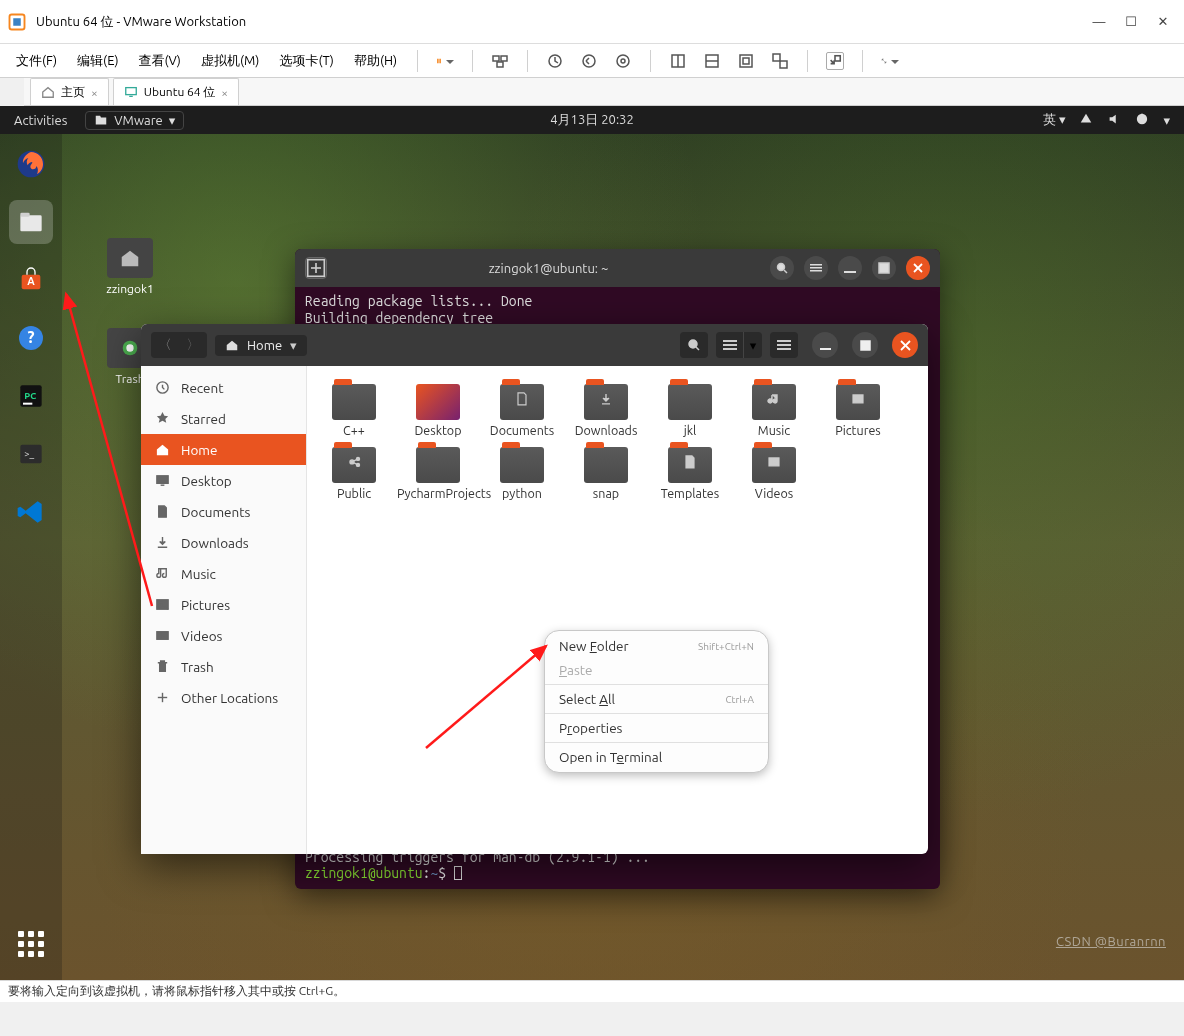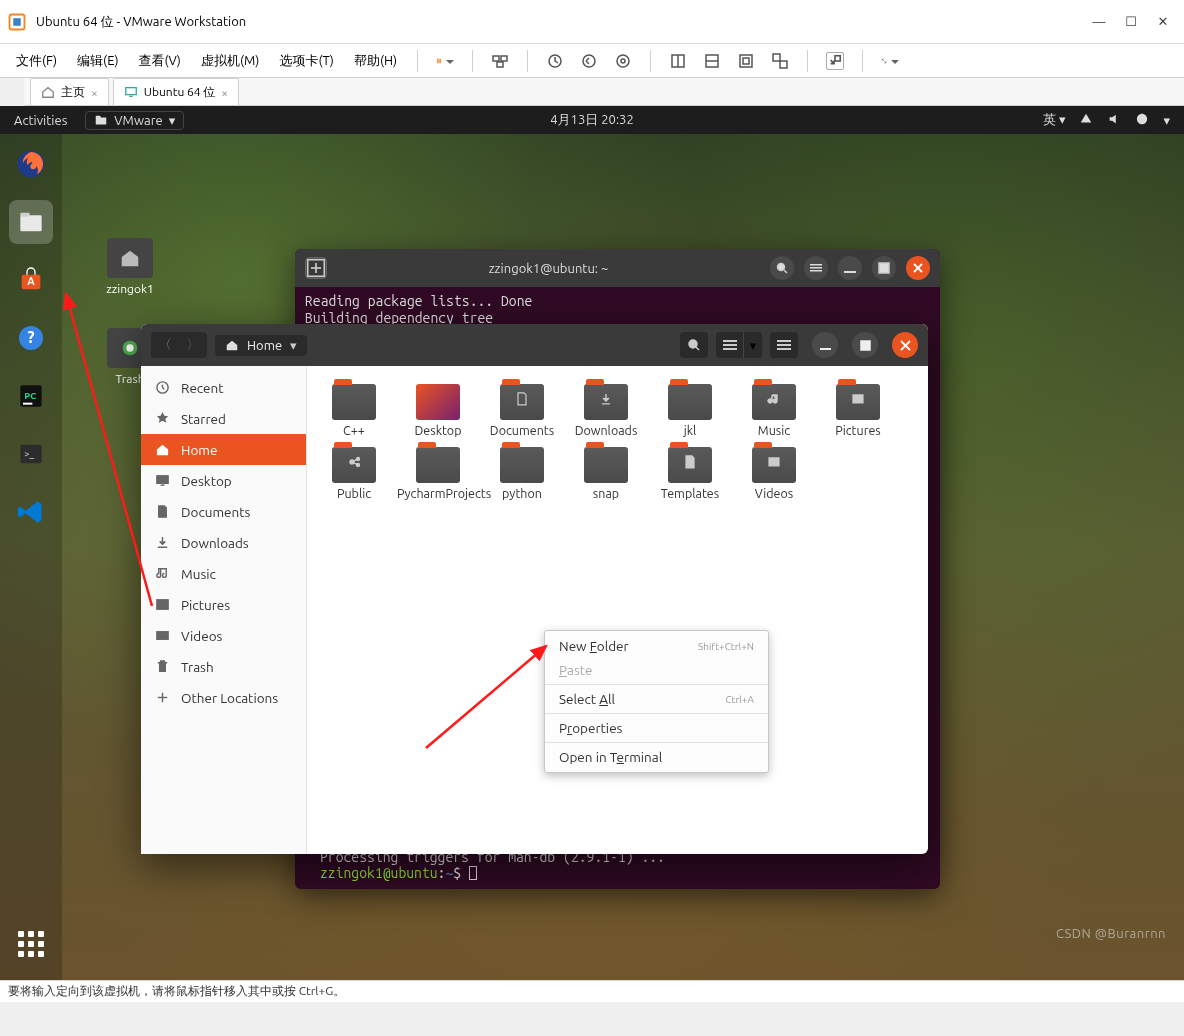--- a/index.html
+++ b/index.html
@@ -58,21 +58,21 @@
 
 
 .term { position: absolute; left: 295px; top: 143px; width: 645px; height: 640px; background: #300a24; border-radius: 6px; box-shadow: 0 8px 30px rgba(0,0,0,.5); z-index:4; font-family: "Ubuntu Mono", monospace;}
 .term-head{height:38px;background:#3a3a3a;border-radius:6px 6px 0 0;display:flex;align-items:center;color:#ddd;padding:0 10px;gap:10px;}
 .term-head .t{flex:1;text-align:center;font-size:13px;font-family:Ubuntu,sans-serif;}
 .hbtn{width:24px;height:24px;border-radius:50%;background:#4a4a4a;display:flex;align-items:center;justify-content:center;}
 .hbtn.close{background:#e95420;}
 .hbtn svg{width:12px;height:12px;fill:#ddd;}
 .sq{width:22px;height:22px;border:1px solid #666;border-radius:4px;display:flex;align-items:center;justify-content:center;}
 .term-body{padding:6px 10px;color:#ddd;font-size:14px;line-height:17px;white-space:pre;}
-.term-foot{position:absolute;bottom:8px;left:25px;color:#ddd;font-size:14px;}
+.term-foot{position:absolute;bottom:8px;left:10px;color:#ddd;font-size:14px;}
 .pr-g{color:#8ae234;} .pr-b{color:#729fcf;} .pr-w{color:#eee;}
 .cursor{display:inline-block;width:8px;height:14px;border:1px solid #ddd;vertical-align:-2px;}
 
 
 .naut { position: absolute; left: 141px; top: 218px; width: 787px; height: 530px; background: #fff; border-radius: 6px; box-shadow: 0 12px 40px rgba(0,0,0,.55); z-index:6; display:flex; flex-direction:column;}
 .naut-head{height:42px;background:#3a3a3a;border-radius:6px 6px 0 0;display:flex;align-items:center;padding:0 10px;gap:8px;}
 .nav-btns{display:flex;background:#2a2a2a;border-radius:4px;}
 .nav-btns span{width:28px;height:26px;display:flex;align-items:center;justify-content:center;color:#888;}
 .loc{display:flex;align-items:center;background:#2a2a2a;border-radius:4px;padding:3px 10px;color:#eee;gap:8px;font-size:13px;}
 .loc .dd{color:#ccc;}
@@ -99,36 +99,36 @@
 .fitem{text-align:center;font-size:12.5px;color:#333;cursor:default;}
 .fitem .fic{width:48px;height:42px;margin:0 auto 3px;position:relative;}
 .fld-g{background:linear-gradient(#5a5a5a,#4a4a4a);border-radius:3px;position:absolute;inset:6px 2px 0 2px;}
 .fld-g::before{content:"";position:absolute;top:-5px;left:2px;width:18px;height:6px;background:#e95420;border-radius:2px 2px 0 0;}
 .fld-badge{position:absolute;left:50%;top:50%;transform:translate(-50%,-45%);}
 .fld-badge svg{width:16px;height:16px;fill:#ccc;}
 .desktop-ic{background:linear-gradient(135deg,#e95420,#77216f);border-radius:3px;position:absolute;inset:6px 2px 0 2px;}
 .flabel{line-height:14px;min-height:14px;}
 
 
-.ctx{position:absolute;left:544px;top:524px;width:225px;background:#fdfdfd;border:1px solid #c8c8c8;border-radius:3px;box-shadow:0 3px 10px rgba(0,0,0,.25);z-index:8;font-size:13.5px;padding:3px 0;}
+.ctx{position:absolute;left:544px;top:524px;width:225px;background:#fdfdfd;border:1px solid #c8c8c8;border-radius:15px;box-shadow:0 3px 10px rgba(0,0,0,.25);z-index:8;font-size:13.5px;padding:3px 0;}
 .ctx-row{display:flex;align-items:center;padding:4px 14px;color:#333;}
 .ctx-row.disabled{color:#aaa;}
 .ctx-row .sc{margin-left:auto;color:#999;font-size:10px;}
 .ctx-sep{height:1px;background:#e0e0e0;margin:2px 0;}
 .ul{text-decoration:underline;}
 
 
 .arrow1{position:absolute;z-index:9;pointer-events:none;}
 .arrow2{position:absolute;z-index:9;pointer-events:none;}
 
 
 .statusbar { height: 22px; background: #fff; border-top: 1px solid #d8d8d8; font-size: 12px; display:flex;align-items:center;padding:0 8px;color:#333;}
 
 
-.wm{position:absolute;right:18px;bottom:40px;color:rgba(220,220,220,.6);font-size:13px;z-index:10;letter-spacing:.5px;}
+.wm{position:absolute;right:18px;bottom:32px;color:rgba(220,220,220,.6);font-size:13px;z-index:10;letter-spacing:.5px;text-decoration:underline;}
 </style>
 </head>
 <body>
 
 <div class="vm-titlebar">
   <span class="vm-logo">
     <svg viewBox="0 0 24 24">
         <rect x="2" y="2" width="20" height="20" rx="3" fill="none" stroke="#f6861f" stroke-width="2.5"></rect>
         <rect x="7" y="7" width="10" height="10" fill="#3b82c4"></rect>
       </svg>

